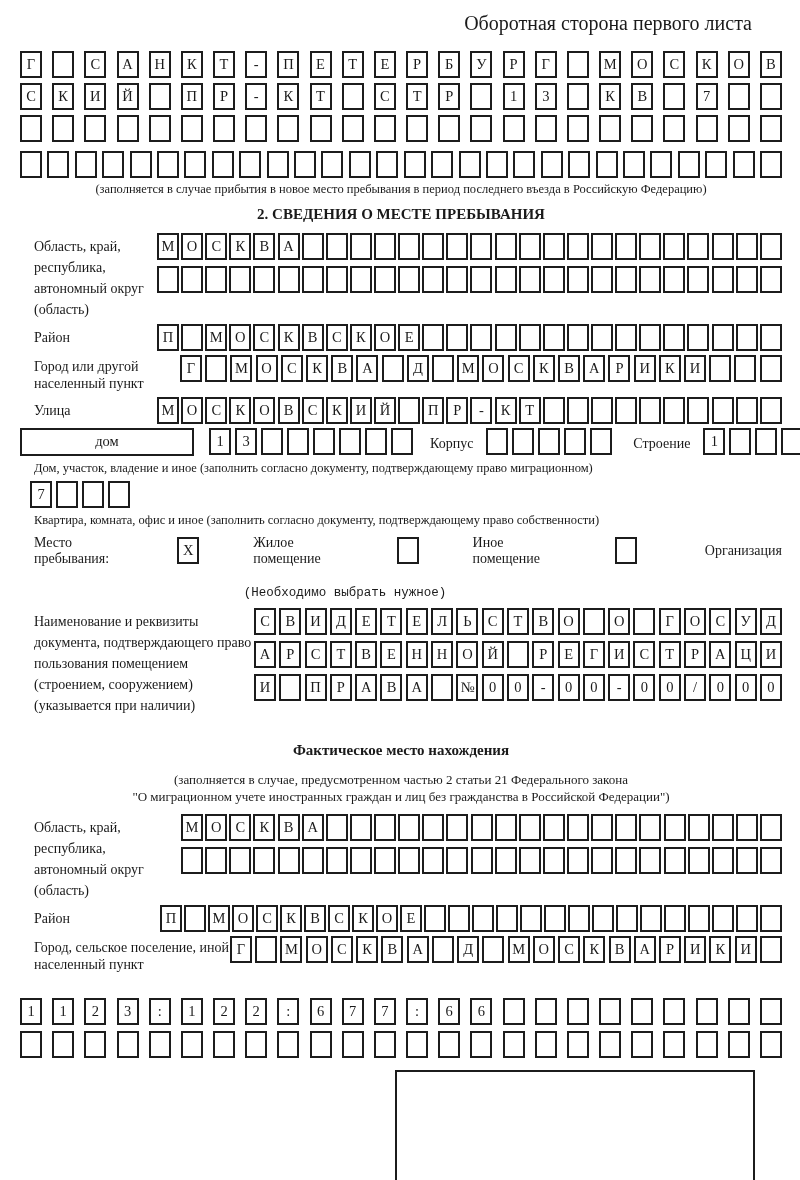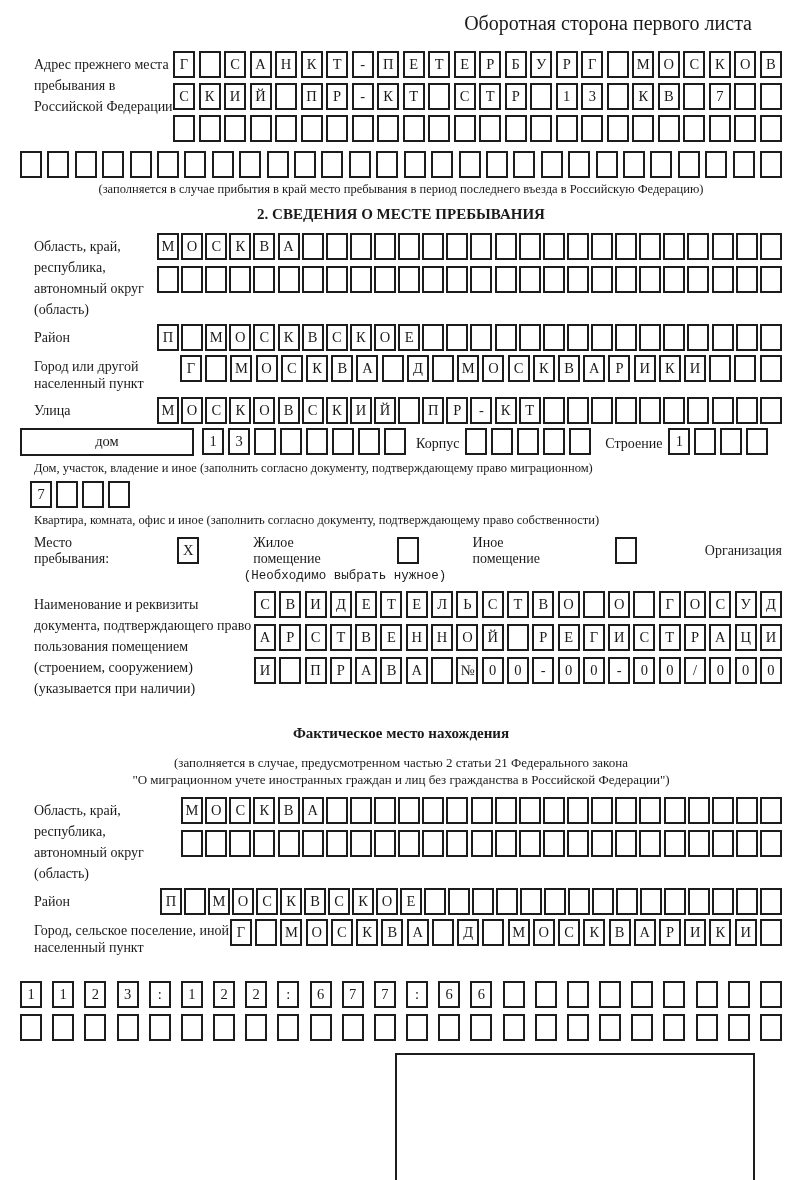--- a/index.html
+++ b/index.html
@@ -33,21 +33,20 @@
   .sec-title { text-align: center; font-weight: bold; font-size: 15px; margin: 8px 0 10px 0; }
   .inline-lbl { font-size: 14px; padding-top: 4px; }
 </style>
 </head>
 <body>
 
 <div class="hdr-note">Оборотная сторона первого листа</div>
 
 <div>
   <div class="form-row">
-    <div class="lbl" style="width:153px; padding-left:14px;">Адрес прежнего места пребывания в Российской Федерации</div>
     <div style="flex:1;">
       <div class="form-row" style="margin-bottom:5px;">
           <div class="boxes">
             <span class="box">Г</span>
             <span class="box"></span>
             <span class="box">С</span>
             <span class="box">А</span>
             <span class="box">Н</span>
             <span class="box">К</span>
             <span class="box">Т</span>
@@ -153,21 +152,21 @@
         <span class="box"></span>
         <span class="box"></span>
         <span class="box"></span>
         <span class="box"></span>
         <span class="box"></span>
         <span class="box"></span>
         <span class="box"></span>
         <span class="box"></span>
       </div>
   </div>
-  <div class="caption caption-center">(заполняется в случае прибытия в край место пребывания в период последнего въезда в Российскую Федерацию)</div>
+  <div class="caption caption-center">(заполняется в случае прибытия в новое место пребывания в период последнего въезда в Российскую Федерацию)</div>
 </div>
 
 <div class="sec-title">2. СВЕДЕНИЯ О МЕСТЕ ПРЕБЫВАНИЯ</div>
 
 <div class="form-row">
   <div class="lbl" style="width:137px; padding-left:14px;">Область, край, республика, автономный округ (область)</div>
   <div style="flex:1;">
     <div class="form-row" style="margin-bottom:6px;">
         <div class="boxes">
           <span class="box">М</span>
@@ -318,21 +317,21 @@
       <span class="box"></span>
       <span class="box"></span>
       <span class="box"></span>
       <span class="box"></span>
       <span class="box"></span>
       <span class="box"></span>
       <span class="box"></span>
     </div>
 </div>
 
-<div class="form-row" style="align-items:center; margin-top:2px;">
+<div class="form-row" style="align-items:center; margin-top:2px;gap:7px;">
   <div class="widebox" style="width:174px; flex:0 0 174px;">дом</div>
   <div class="boxes-tight" style="margin-left:8px;">
       <span class="box">1</span>
       <span class="box">3</span>
       <span class="box"></span>
       <span class="box"></span>
       <span class="box"></span>
       <span class="box"></span>
       <span class="box"></span>
       <span class="box"></span>
@@ -358,21 +357,21 @@
 <div class="form-row" style="align-items:center;">
   <div class="boxes-tight" style="margin-left:10px;">
       <span class="box">7</span>
       <span class="box"></span>
       <span class="box"></span>
       <span class="box"></span>
     </div>
 </div>
 <div class="caption" style="padding-left:14px; margin:3px 0 6px 0;">Квартира, комната, офис и иное (заполнить согласно документу, подтверждающему право собственности)</div>
 
-<div class="form-row" style="align-items:center; margin-bottom:1px;gap:44px;">
+<div class="form-row" style="align-items:center; margin-bottom:18px;gap:44px;">
   <div class="inline-lbl" style="padding-left:14px; padding-top:0;">Место пребывания:</div>
   <div class="boxes-tight" style="margin-left:12px;">
       <span class="box">X</span>
     </div>
   <div class="inline-lbl" style="margin-left:10px; padding-top:0;">Жилое помещение</div>
   <div class="boxes-tight" style="margin-left:16px;">
       <span class="box"></span>
     </div>
   <div class="inline-lbl" style="margin-left:10px; padding-top:0;">Иное помещение</div>
   <div class="boxes-tight" style="margin-left:22px;">

